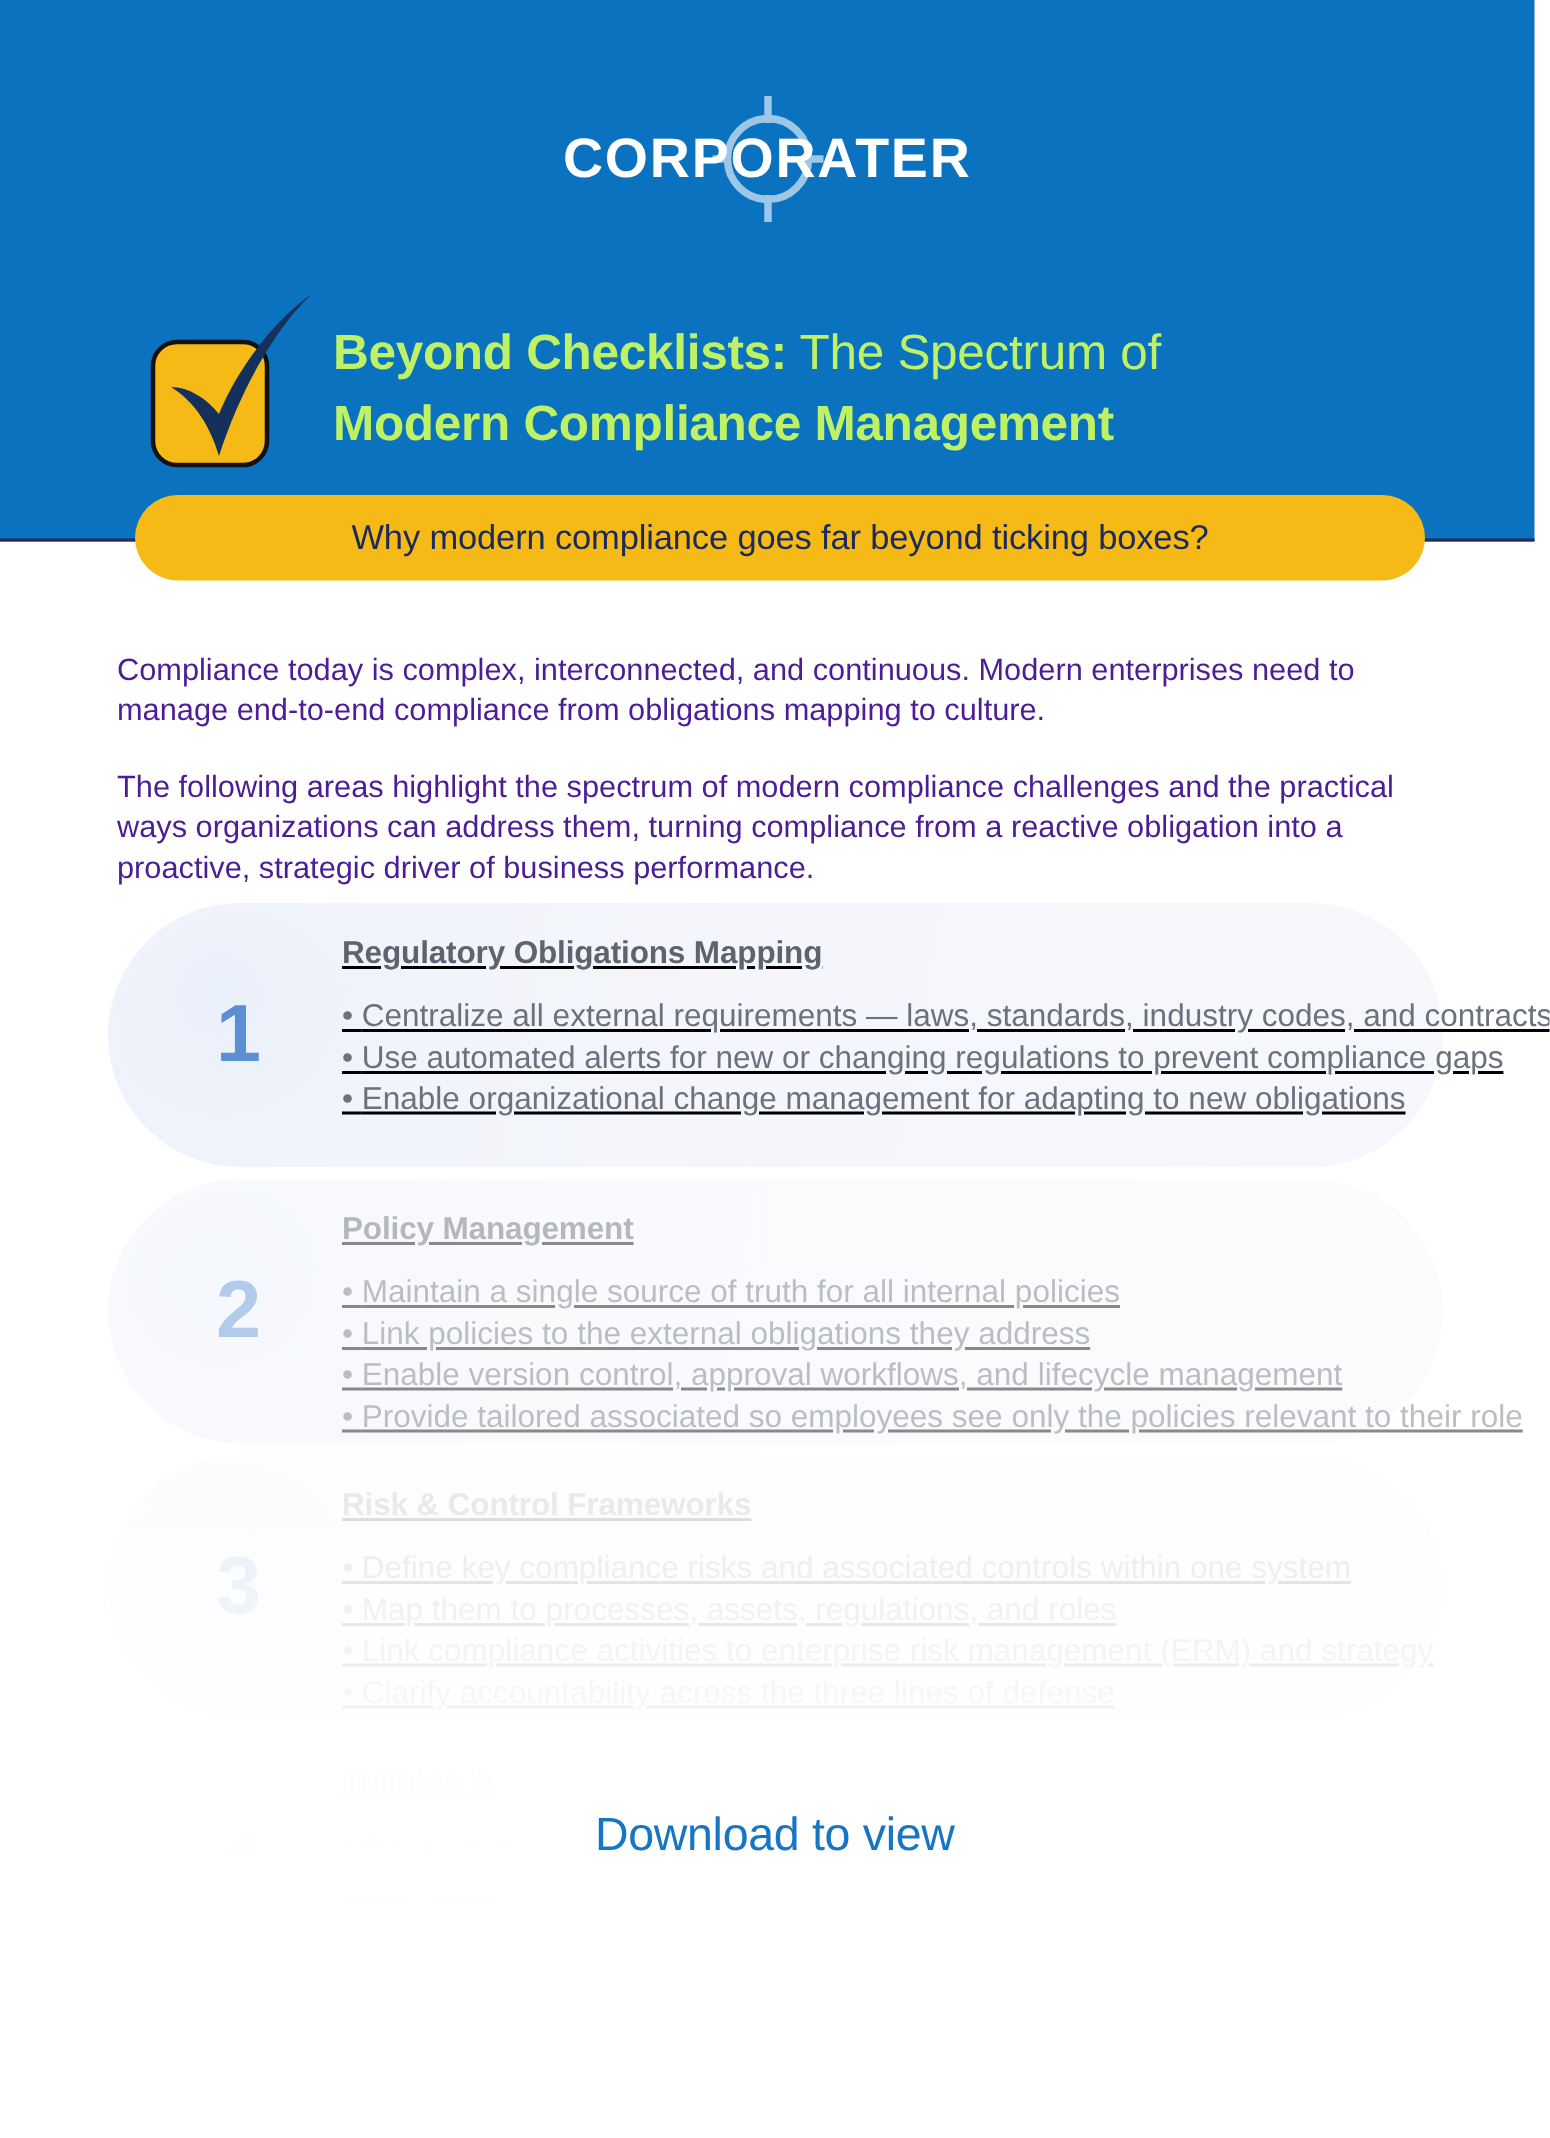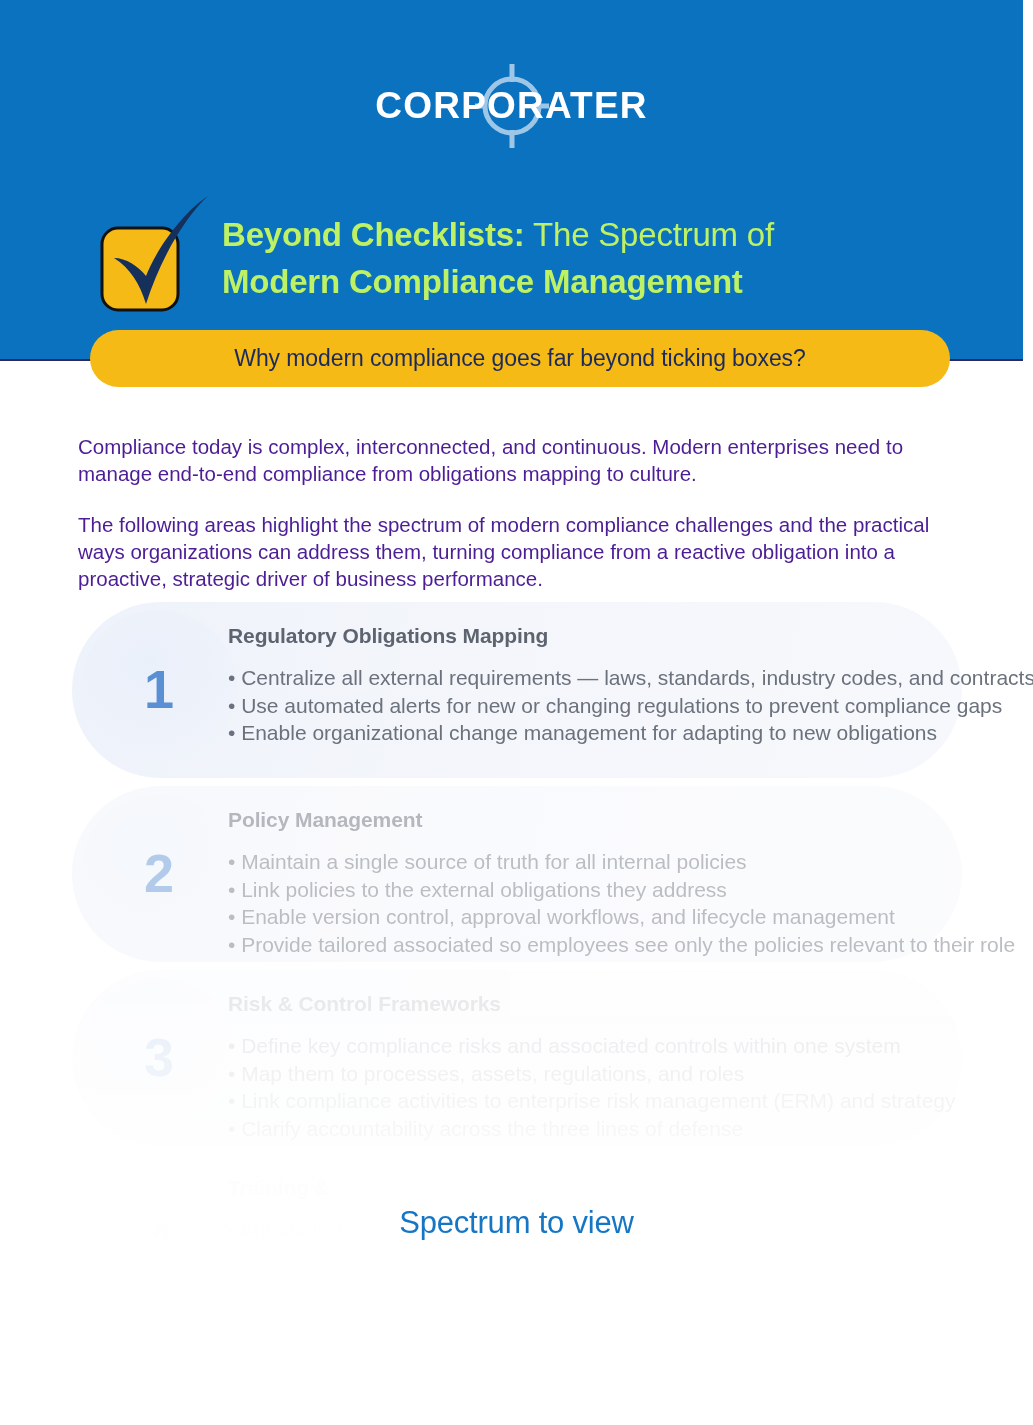--- a/index.html
+++ b/index.html
@@ -157,20 +157,21 @@
     font-size: 54px;
     font-weight: bold;
     color: #5b8fd4;
     line-height: 1;
   }
   .section .body {
     position: absolute;
     left: 156px;
     top: 22px;
     right: 10px;
+    text-decoration: underline;
   }
   .section h3 {
     font-size: 21px;
     font-weight: bold;
     color: #5d6470;
     margin-bottom: 16px;
     letter-spacing: -0.1px;
   }
   .section ul { list-style: none; }
   .section li {
@@ -321,16 +322,16 @@
           <li></li>
         </ul>
       </div>
     </div>
 
   </div>
 
   <div class="fade-mask"></div>
 
   <div class="cta">
-    <span>Spectrum to view</span>
+    <span>Download to view</span>
   </div>
 
 </div>
 
 </body></html>

